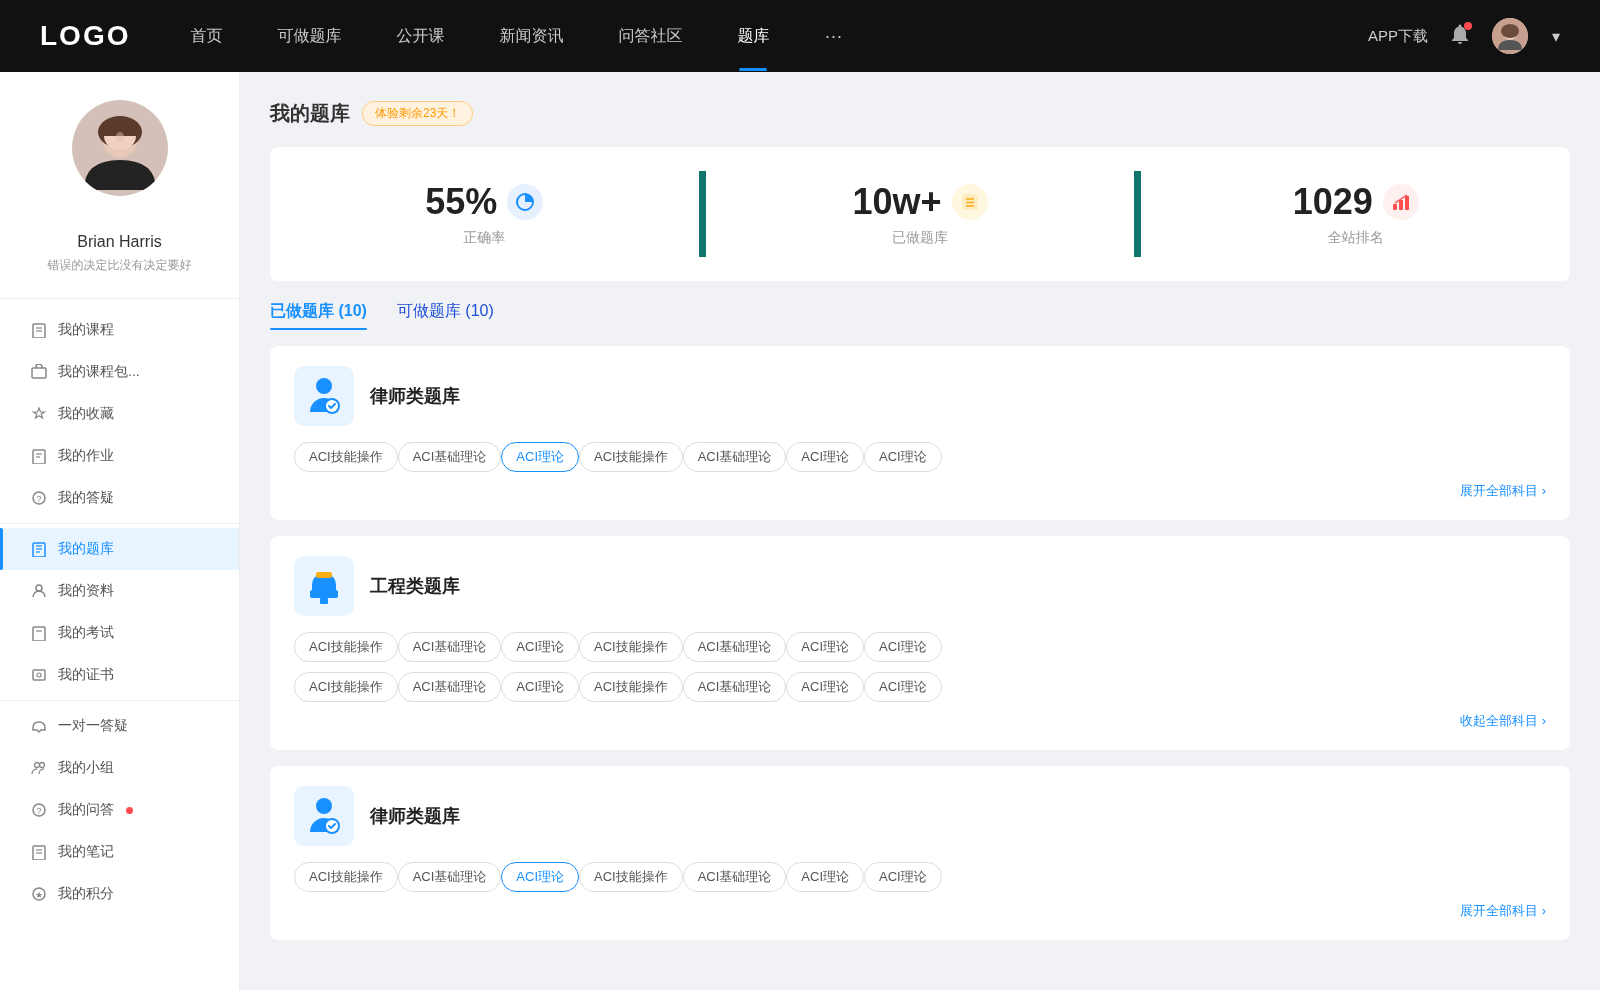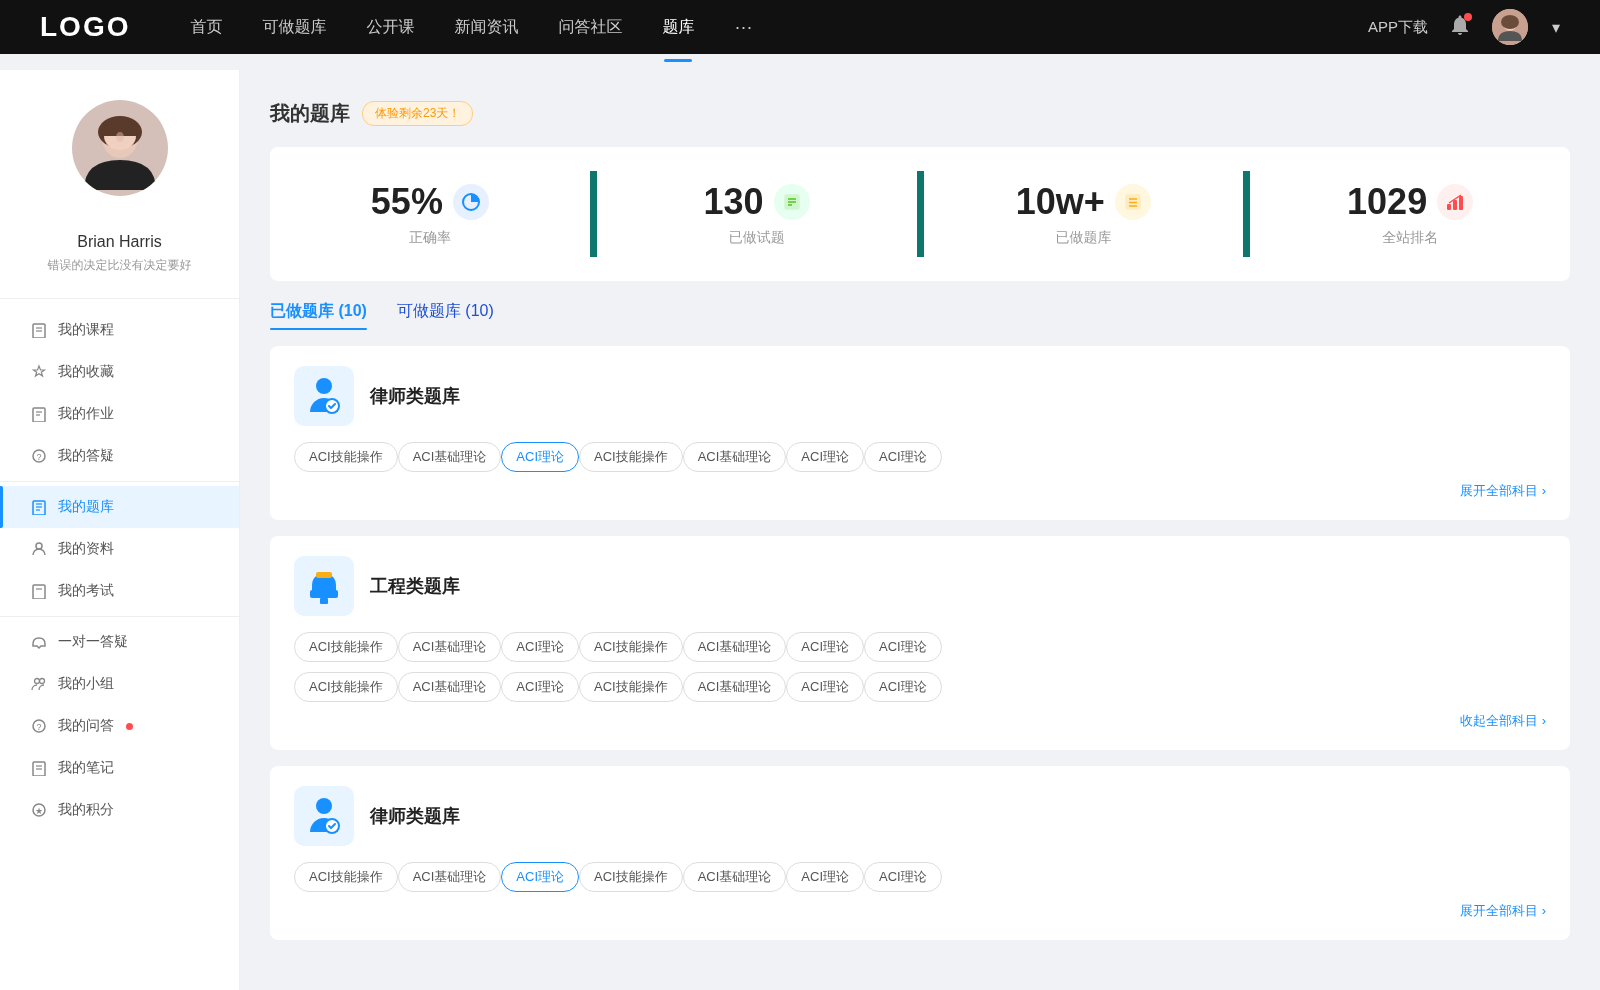--- a/index.html
+++ b/index.html
@@ -1,38 +1,38 @@
 <!DOCTYPE html>
 <html><head>
   <meta charset="utf-8">
   <style>
     * { box-sizing: border-box; margin: 0; padding: 0; }
     body { font-family: 'PingFang SC', 'Microsoft YaHei', sans-serif; background: #f0f2f5; color: #333; }
 
     
     .navbar {
       background: #111;
-      height: 54px;
+      height: 72px;
       display: flex;
       align-items: center;
       padding: 0 40px;
       position: fixed;
       top: 0; left: 0; right: 0;
       z-index: 100;
     }
     .nav-logo {
       color: #fff;
       font-size: 28px;
       font-weight: bold;
       margin-right: 60px;
       letter-spacing: 2px;
     }
     .nav-links {
       display: flex;
-      gap: 40px;
+      gap: 55px;
       flex: 1;
     }
     .nav-link {
       color: #ccc;
       font-size: 16px;
       cursor: pointer;
       position: relative;
     }
     .nav-link.active {
       color: #fff;
@@ -379,20 +379,29 @@
               <rect x="2" y="2" width="12" height="14" rx="1" stroke="#888" stroke-width="1.5"></rect>
               <line x1="5" y1="6" x2="11" y2="6" stroke="#888" stroke-width="1.2"></line>
               <line x1="5" y1="9" x2="11" y2="9" stroke="#888" stroke-width="1.2"></line>
             </svg>
         </span>
         <span>我的课程</span>
       </div>
       <div class="menu-item">
         <span class="menu-icon">
           <svg width="16" height="16" viewBox="0 0 16 16" fill="none">
+              <rect x="1" y="4" width="14" height="10" rx="1" stroke="#888" stroke-width="1.5"></rect>
+              <path d="M5 4V3a3 3 0 016 0v1" stroke="#888" stroke-width="1.5"></path>
+            </svg>
+        </span>
+        <span>我的课程包...</span>
+      </div>
+      <div class="menu-item">
+        <span class="menu-icon">
+          <svg width="16" height="16" viewBox="0 0 16 16" fill="none">
               <path d="M8 2l1.5 4h4l-3.2 2.3 1.2 3.7L8 9.8l-3.5 2.2 1.2-3.7L2.5 6h4z" stroke="#888" stroke-width="1.2"></path>
             </svg>
         </span>
         <span>我的收藏</span>
       </div>
       <div class="menu-item">
         <span class="menu-icon">
           <svg width="16" height="16" viewBox="0 0 16 16" fill="none">
               <rect x="2" y="2" width="12" height="14" rx="1" stroke="#888" stroke-width="1.5"></rect>
               <line x1="5" y1="6" x2="11" y2="6" stroke="#888" stroke-width="1.2"></line>
@@ -432,20 +441,29 @@
         <span>我的资料</span>
       </div>
       <div class="menu-item">
         <span class="menu-icon">
           <svg width="16" height="16" viewBox="0 0 16 16" fill="none">
               <rect x="2" y="2" width="12" height="14" rx="1" stroke="#888" stroke-width="1.5"></rect>
               <line x1="5" y1="6" x2="11" y2="6" stroke="#888" stroke-width="1.2"></line>
             </svg>
         </span>
         <span>我的考试</span>
+      </div>
+      <div class="menu-item">
+        <span class="menu-icon">
+          <svg width="16" height="16" viewBox="0 0 16 16" fill="none">
+              <rect x="2" y="3" width="12" height="10" rx="1" stroke="#888" stroke-width="1.5"></rect>
+              <circle cx="8" cy="8" r="2" stroke="#888" stroke-width="1.2"></circle>
+            </svg>
+        </span>
+        <span>我的证书</span>
       </div>
       <div class="divider"></div>
       <div class="menu-item">
         <span class="menu-icon">
           <svg width="16" height="16" viewBox="0 0 16 16" fill="none">
               <path d="M2 10 Q2 4 8 4 Q14 4 14 10 L14 12 L10 12 L8 14 L6 12 L2 12Z" stroke="#888" stroke-width="1.5"></path>
             </svg>
         </span>
         <span>一对一答疑</span>
       </div>
@@ -504,34 +522,20 @@
         <div class="stat-row">
           <span class="stat-value">55%</span>
           <div class="stat-icon blue">
             <svg width="20" height="20" viewBox="0 0 20 20">
                 <circle cx="10" cy="10" r="8" fill="none" stroke="#1890ff" stroke-width="2"></circle>
                 <path d="M10 10 L10 2 A8 8 0 0 1 18 10 Z" fill="#1890ff"></path>
               </svg>
           </div>
         </div>
         <div class="stat-label">正确率</div>
-      </div>
-      <div class="stat-item">
-        <div class="stat-row">
-          <span class="stat-value">130</span>
-          <div class="stat-icon green">
-            <svg width="20" height="20" viewBox="0 0 20 20">
-                <rect x="3" y="3" width="14" height="14" rx="2" fill="#52c41a" opacity="0.15" stroke="#52c41a" stroke-width="1.5"></rect>
-                <line x1="6" y1="7" x2="14" y2="7" stroke="#52c41a" stroke-width="1.5"></line>
-                <line x1="6" y1="10" x2="14" y2="10" stroke="#52c41a" stroke-width="1.5"></line>
-                <line x1="6" y1="13" x2="10" y2="13" stroke="#52c41a" stroke-width="1.5"></line>
-              </svg>
-          </div>
-        </div>
-        <div class="stat-label">已做试题</div>
       </div>
       <div class="stat-item">
         <div class="stat-row">
           <span class="stat-value">10w+</span>
           <div class="stat-icon orange">
             <svg width="20" height="20" viewBox="0 0 20 20">
                 <rect x="3" y="3" width="14" height="14" rx="2" fill="#faad14" opacity="0.15" stroke="#faad14" stroke-width="1.5"></rect>
                 <line x1="6" y1="7" x2="14" y2="7" stroke="#faad14" stroke-width="1.5"></line>
                 <line x1="6" y1="10.5" x2="14" y2="10.5" stroke="#faad14" stroke-width="1.5"></line>
                 <line x1="6" y1="14" x2="14" y2="14" stroke="#faad14" stroke-width="1.5"></line>

